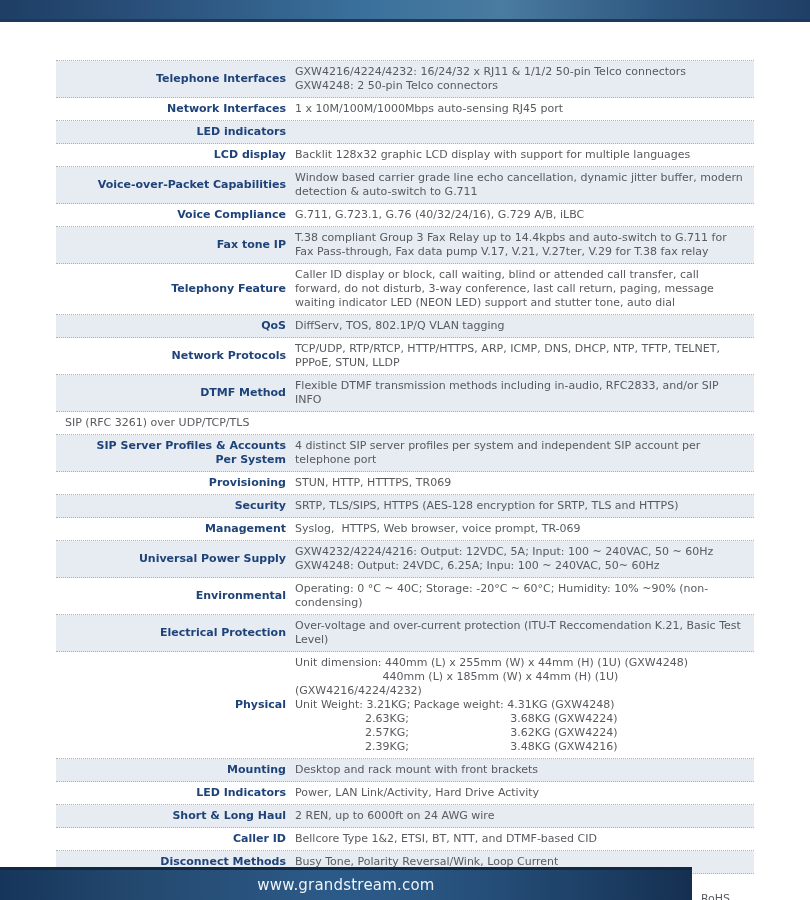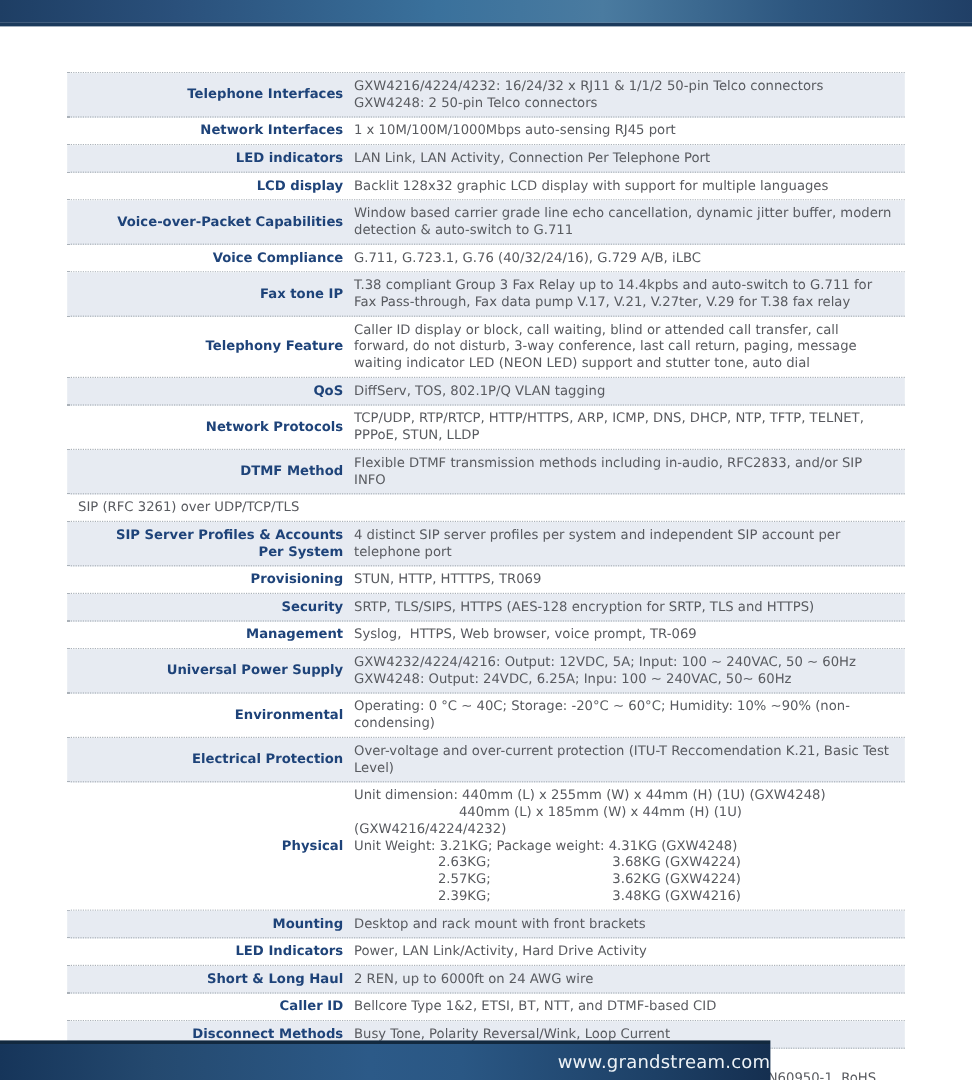--- a/index.html
+++ b/index.html
@@ -33,24 +33,24 @@
     margin-left:12px;
   }
   .spec-cell-value{
     flex:1;
     color:#585a5f;font-size:11px;line-height:14px;
     padding:4px 8px 4px 9px;
     white-space:pre-wrap;
     box-sizing:border-box;
   }
   .footer-banner{
-    position:absolute;left:0;bottom:0;width:642px;height:30px;
+    position:absolute;left:0;bottom:0;width:692px;height:30px;
     background:linear-gradient(90deg,#16355a 0%,#24496f 20%,#2c5a88 48%,#2a5784 60%,#1d4066 85%,#152f50 100%);
     border-top:3px solid #12293f;
-    display:flex;align-items:center;justify-content:flex-end;
+    display:flex;align-items:center;justify-content:center;
   }
   .footer-url{
     color:#eef3f7;font-size:15px;letter-spacing:0.2px;
   }
 </style>
 </head>
 <body>
 
 <div class="top-banner"></div>
 
@@ -59,21 +59,20 @@
       <div class="spec-cell-label">Telephone Interfaces</div>
       <div class="spec-cell-value">GXW4216/4224/4232: 16/24/32 x RJ11 &amp; 1/1/2 50-pin Telco connectors
 GXW4248: 2 50-pin Telco connectors</div>
     </div>
     <div class="spec-row">
       <div class="spec-cell-label">Network Interfaces</div>
       <div class="spec-cell-value">1 x 10M/100M/1000Mbps auto-sensing RJ45 port</div>
     </div>
     <div class="spec-row">
       <div class="spec-cell-label">LED indicators</div>
-      <div class="spec-cell-value">LAN Link, LAN Activity, Connection Per Telephone Port</div>
     </div>
     <div class="spec-row">
       <div class="spec-cell-label">LCD display</div>
       <div class="spec-cell-value">Backlit 128x32 graphic LCD display with support for multiple languages</div>
     </div>
     <div class="spec-row">
       <div class="spec-cell-label">Voice-over-Packet Capabilities</div>
       <div class="spec-cell-value">Window based carrier grade line echo cancellation, dynamic jitter buffer, modern detection &amp; auto-switch to G.711</div>
     </div>
     <div class="spec-row">

